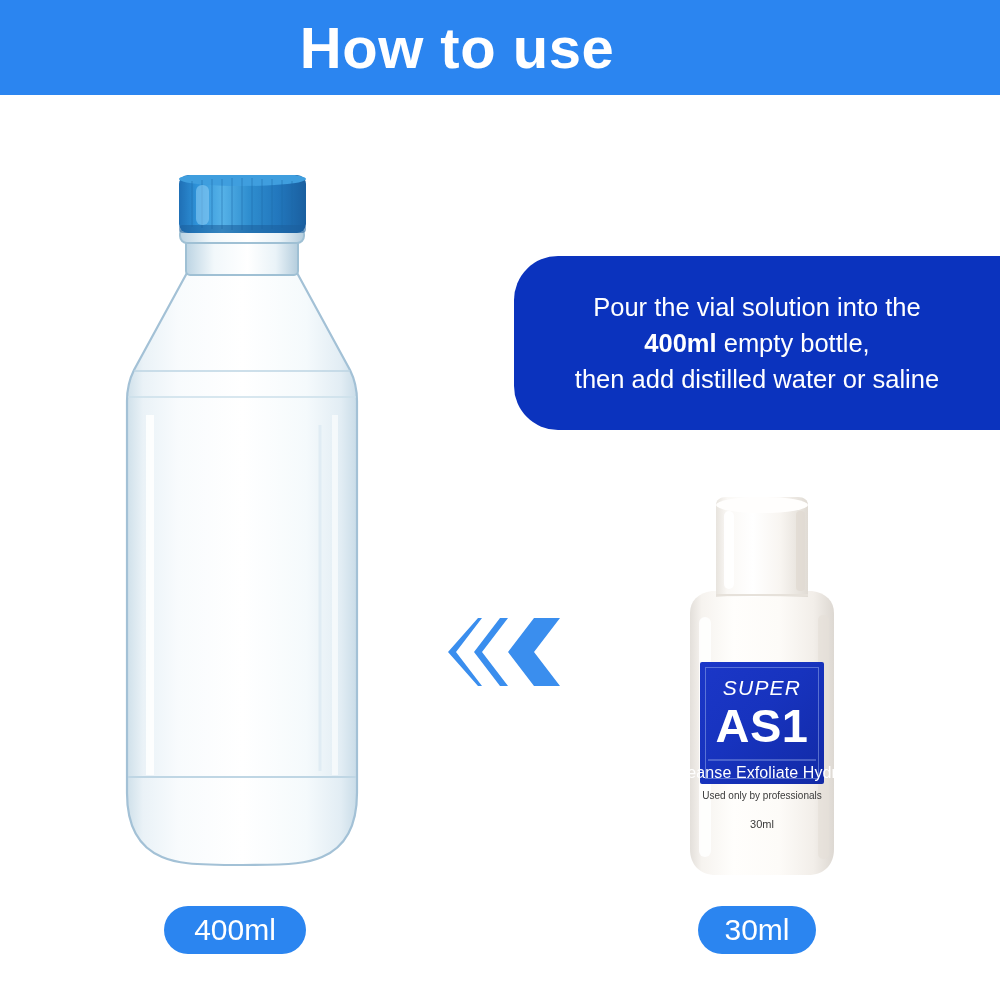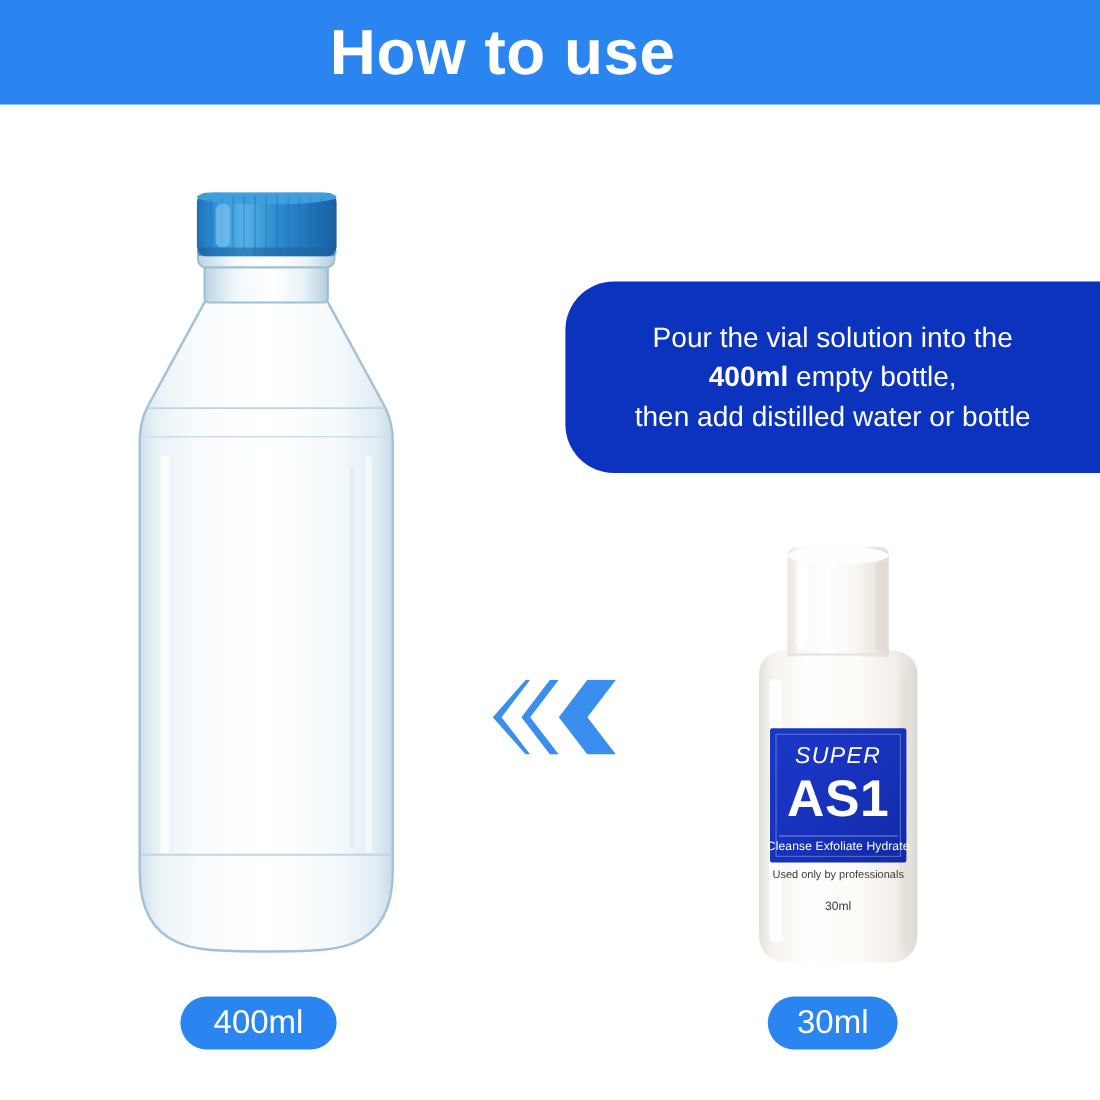--- a/index.html
+++ b/index.html
@@ -120,21 +120,21 @@
     left: 0; top: 204px; width: 180px;
     color: #ffffff;
     font-size: 47px;
     font-weight: 700;
     letter-spacing: 0.5px;
     line-height: 1.05;
   }
   #vial-label-tagline {
     left: 0; top: 267px; width: 180px;
     color: #ffffff;
-    font-size: 11px;
+    font-size: 16px;
     letter-spacing: 0.1px;
   }
   #vial-label-pro {
     left: 0; top: 293px; width: 180px;
     color: #3a3a3a;
     font-size: 10px;
   }
   #vial-label-volume {
     left: 0; top: 321px; width: 180px;
     color: #3a3a3a;
@@ -265,21 +265,21 @@
     <svg width="52" height="68" viewBox="0 0 52 68">
         <path d="M 26,0 L 52,0 L 26,34 L 52,68 L 26,68 L 0,34 Z" fill="#3A8EEE"></path>
       </svg>
   </div>
 </div>
 
 <div id="instruction-box">
   <div id="instruction-text">
     <span>Pour the vial solution into the</span><br>
     <span class="strong">400ml</span><span> empty bottle,</span><br>
-    <span>then add distilled water or bottle</span>
+    <span>then add distilled water or saline</span>
   </div>
 </div>
 
 <div id="vial-bottle">
   <svg width="180" height="382" viewBox="0 0 180 382" xmlns="http://www.w3.org/2000/svg">
     <defs>
       <linearGradient id="vialBody" x1="0" y1="0" x2="1" y2="0">
         <stop offset="0%" stop-color="#e3dfda"></stop>
         <stop offset="8%" stop-color="#f6f3ef"></stop>
         <stop offset="30%" stop-color="#fffefc"></stop>

